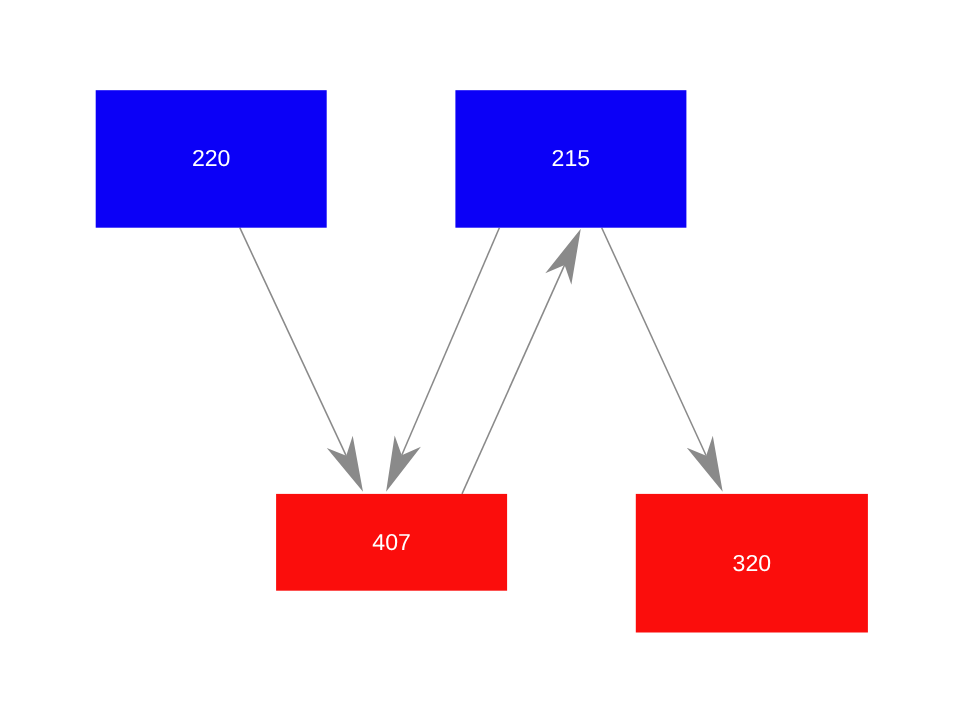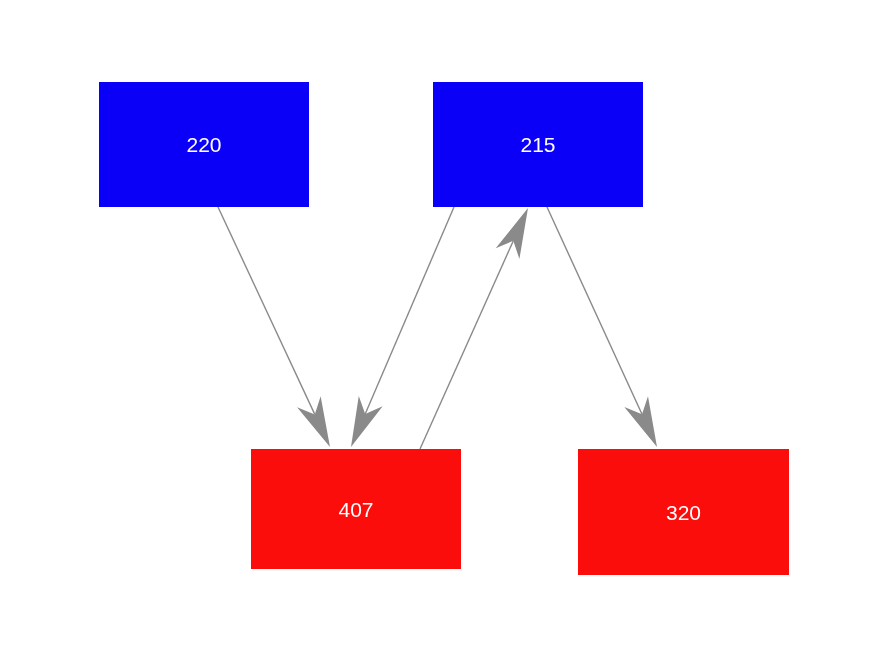--- a/index.html
+++ b/index.html
@@ -42,17 +42,17 @@
       <line x1="218" y1="207" x2="314.77612324807956" y2="414.37740696017045" stroke="#8a8a8a" stroke-width="1.4"></line>
       <polygon points="330,447 297.0753459135054,407.1883540495413 314.77612324807956,414.37740696017045 320.63610755338226,396.19333195093213" fill="#8a8a8a"></polygon>
       <line x1="454" y1="207" x2="365.1977290635905" y2="413.9179128615367" stroke="#8a8a8a" stroke-width="1.4"></line>
       <polygon points="351,447 358.77275889943064,395.9256990347267 365.1977290635905,413.9179128615367 382.66537738832074,406.179614469542" fill="#8a8a8a"></polygon>
       <line x1="420" y1="449" x2="513.2779015730805" y2="240.85209000821857" stroke="#8a8a8a" stroke-width="1.4"></line>
       <polygon points="528,208 519.415895798913,258.94421611002446 513.2779015730805,240.85209000821857 495.6893863485329,248.31158946836038" fill="#8a8a8a"></polygon>
       <line x1="547" y1="207" x2="642.0004304222443" y2="414.27366637580576" stroke="#8a8a8a" stroke-width="1.4"></line>
       <polygon points="657,447 624.3494217777136,406.9632700916976 642.0004304222443,414.27366637580576 647.985107172965,396.130247618874" fill="#8a8a8a"></polygon>
     </svg>
 
-  <div class="node" style="left: 87px; top: 82px; width: 210px; height: 125px; background: rgb(11, 0, 247); color: rgb(255, 255, 255); margin-left: 12px;">220</div>
-  <div class="node" style="left: 414px; top: 82px; width: 210px; height: 125px; background: rgb(11, 0, 247); color: rgb(255, 255, 255); margin-left: 19px;">215</div>
-  <div class="node" style="left: 251px; top: 449px; width: 210px; height: 120px; background: rgb(251, 13, 12); color: rgb(255, 255, 255);">407</div>
+  <div class="node" style="left: 87px; top: 82px; width: 210px; height: 125px; background: rgb(11, 0, 247); color: rgb(255, 255, 255);">220</div>
+  <div class="node" style="left: 414px; top: 82px; width: 210px; height: 125px; background: rgb(11, 0, 247); color: rgb(255, 255, 255);">215</div>
+  <div class="node" style="left: 251px; top: 449px; width: 210px; height: 88px; background: rgb(251, 13, 12); color: rgb(255, 255, 255);">407</div>
   <div class="node" style="left: 578px; top: 449px; width: 211px; height: 126px; background: rgb(251, 13, 12); color: rgb(255, 255, 255);">320</div>
 </div>
 
 </body></html>

